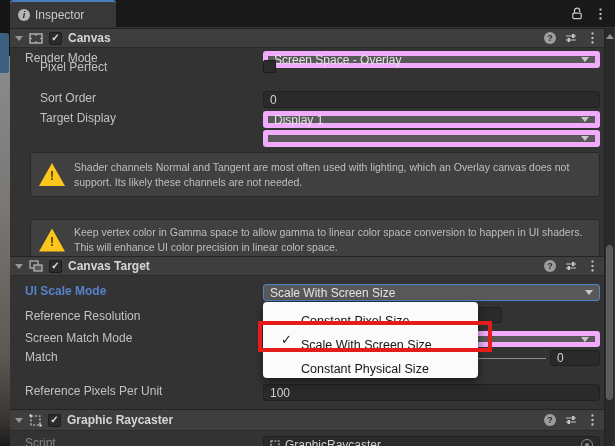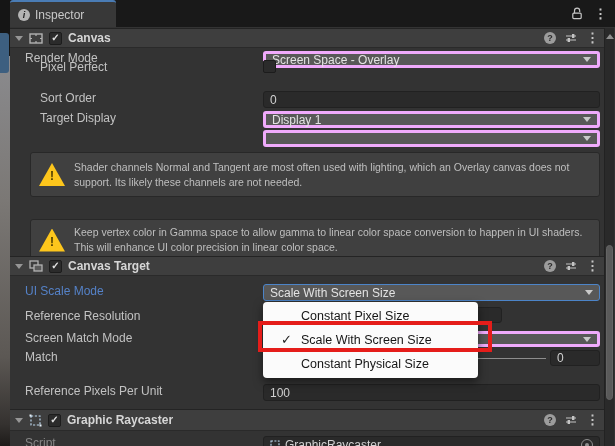--- a/index.html
+++ b/index.html
@@ -40,44 +40,44 @@
   .cb { width:13px; height:13px; background:#2b2b2b; border:1px solid #1c1c1c; border-radius:2px;
     display:inline-flex; align-items:center; justify-content:center; color:#e2e2e2;
     font-size:10px; line-height:10px; flex:0 0 auto; }
 
   
   .row { position:absolute; left:15px; width:575px; height:17px; display:flex; align-items:flex-start;
     color:#c2c2c2; font-size:12px; }
   .indent { padding-left:15px; }
   .ctrl { position:absolute; left:238px; top:0; width:337px; height:100%; }
 
-  .dd { display:flex; align-items:center; height:100%; background:#585858; border:3px solid #f0abfc;
+  .dd { display:flex; align-items:center; height:100%; background:#585858; border:5px solid #f0abfc;
     border-radius:3px; padding:0 6px; color:#e3e3e3; font-size:12px; }
   .dd-arrow { margin-left:auto; width:0; height:0; border-left:4px solid transparent;
     border-right:4px solid transparent; border-top:5px solid #c9c9c9; }
   .focus { border:1px solid #4c84c8; }
   .field { display:flex; align-items:center; height:100%; background:#2a2a2a;
     border:1px solid #212121; border-radius:3px; padding:0 6px; color:#d2d2d2; font-size:12px; }
 
   .warn { position:absolute; left:20px; width:570px; background:#404040; border:1px solid #282828;
     border-radius:3px; display:flex; align-items:center; gap:9px; padding:3px 8px;
     color:#bfbfbf; font-size:10.5px; line-height:1.4; }
   .tri-wrap { position:relative; width:26px; height:23px; flex:0 0 auto; }
   .tri { position:absolute; inset:0; background:#fdc61c;
     clip-path:polygon(50% 0, 100% 100%, 0 100%); }
   .tri-bang { position:absolute; left:0; right:0; top:5px; text-align:center; color:#4a3a00;
     font-weight:bold; font-size:12px; }
 
-  .blue-label { color:#5582c8; }
+  .blue-label { color:#5582c8;font-weight:bold; }
   .dim { color:#9a9a9a; }
 
   
   .popup { position:absolute; left:253px; top:302px; width:215px; height:76px; background:#fbfbfb;
     border-radius:4px; box-shadow:0 4px 10px rgba(0,0,0,.5); z-index:5; padding:2px 0; }
-  .pitem { height:24px; display:flex; align-items:center; padding-left:38px; font-size:12.5px;
+  .pitem { height:24px; display:flex; align-items:flex-end; padding-left:38px; font-size:12.5px;
     color:#161616; position:relative; }
   .pcheck { position:absolute; left:18px; top:4px; color:#222; font-size:13px; }
 
   .redbox { position:absolute; left:248px; top:321px; width:234px; height:31px;
     border:4px solid #e51d1a; z-index:6; }
 
   
   .sbtrack { position:absolute; left:594px; top:28px; width:10px; height:418px; background:#2a2a2a;
     border-left:1px solid #222222; }
   .sbup { position:absolute; left:596px; top:34px; width:0; height:0;

